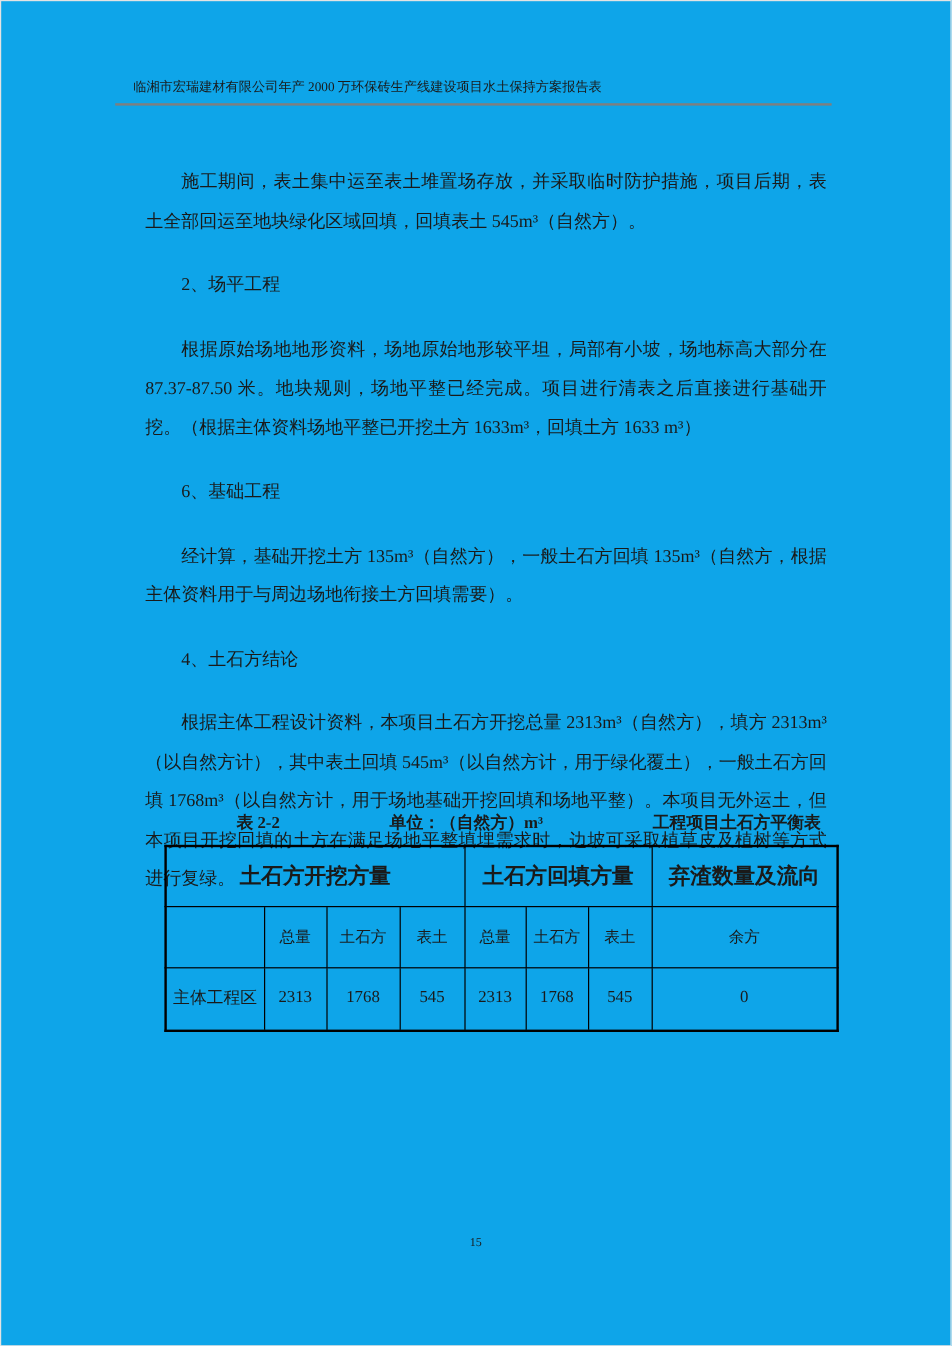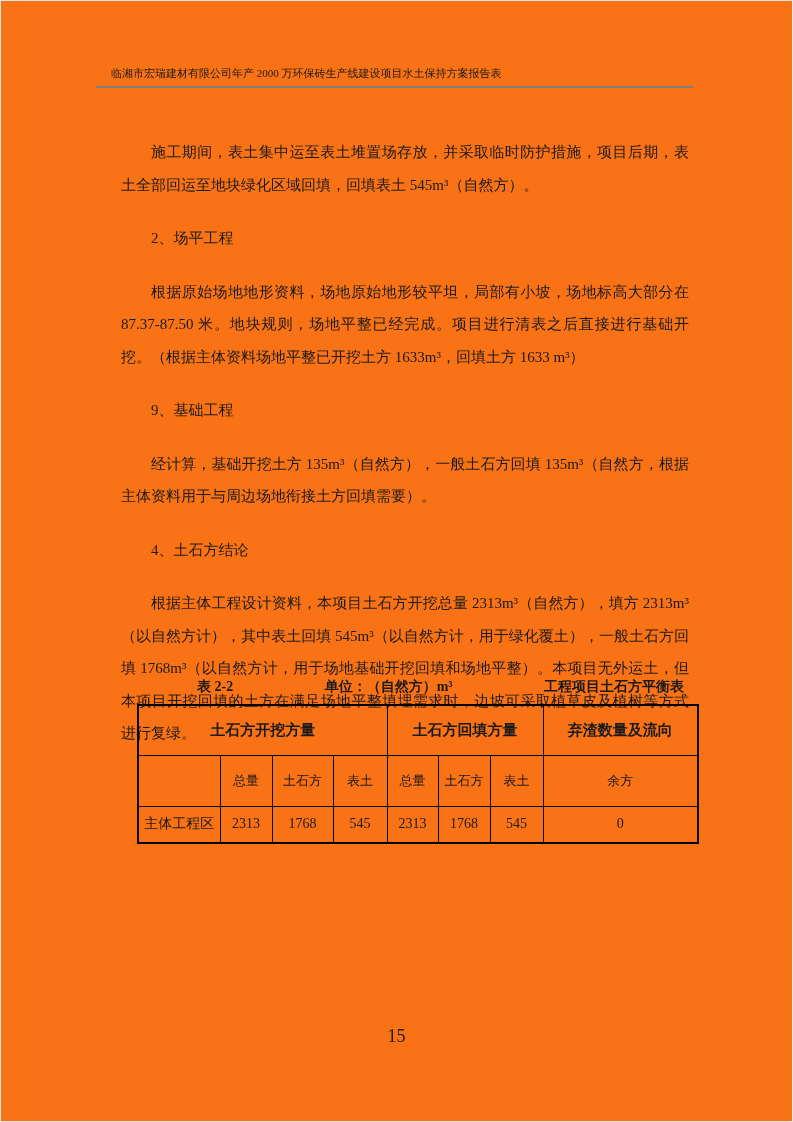--- a/index.html
+++ b/index.html
@@ -1,17 +1,17 @@
 <!DOCTYPE html>
 <html lang="zh"><head>
 <meta charset="utf-8">
 <style>
   html,body { margin:0; padding:0; background:#ffffff; }
   .page {
-    position:relative; width:793px; height:1122px; background:#f97316;
+    position:relative; width:793px; height:1122px; background:#0ea5e9;
     font-family:"Liberation Serif","DejaVu Serif",serif; color:#1a1a1a;
     overflow:hidden; border:1px solid #e3e3e3; box-sizing:border-box;
   }
   
   .hdr-title {
     position:absolute; left:110px; top:64px; width:600px;
     font-size:11px; line-height:16px; color:#1a1a1a; white-space:nowrap;
   }
   .hdr-rule {
     position:absolute; left:95px; top:85px; width:597px; height:2px;
@@ -35,43 +35,43 @@
   table.balance {
     border-collapse:collapse; table-layout:fixed; width:560px;
     margin-top:2px; border:2px solid #000000;
   }
   table.balance td, table.balance th {
     border:1px solid #000000; padding:0; text-align:center;
     vertical-align:middle; font-weight:normal; overflow:hidden;
   }
   tr.grp-row    { height:50px; }
   tr.sub-row    { height:51px; }
-  tr.data-row   { height:37px; }
-  tr.grp-row th { font-size:15px; font-weight:bold;margin-left:38px; }
+  tr.data-row   { height:53px; }
+  tr.grp-row th { font-size:18px; font-weight:bold;margin-left:38px; }
   tr.sub-row td { font-size:13px; }
   tr.data-row td{ font-size:14px; }
   
   .page-number {
     position:absolute; left:0; top:1026px; width:100%;
-    text-align:center; font-size:18px; line-height:18px; color:#1a1a1a;
+    text-align:center; font-size:10px; line-height:18px; color:#1a1a1a;
   }
 </style>
 </head>
 <body>
 
 <div class="page">
 
   <div class="hdr-title">临湘市宏瑞建材有限公司年产 2000 万环保砖生产线建设项目水土保持方案报告表</div>
   <div class="hdr-rule"></div>
 
   <div class="doc-body">
     <p class="indent">施工期间，表土集中运至表土堆置场存放，并采取临时防护措施，项目后期，表土全部回运至地块绿化区域回填，回填表土 545m³（自然方）。</p>
     <p class="indent">2、场平工程</p>
     <p class="indent">根据原始场地地形资料，场地原始地形较平坦，局部有小坡，场地标高大部分在 87.37-87.50 米。地块规则，场地平整已经完成。项目进行清表之后直接进行基础开挖。（根据主体资料场地平整已开挖土方 1633m³，回填土方 1633 m³）</p>
-    <p class="indent">9、基础工程</p>
+    <p class="indent">6、基础工程</p>
     <p class="indent">经计算，基础开挖土方 135m³（自然方），一般土石方回填 135m³（自然方，根据主体资料用于与周边场地衔接土方回填需要）。</p>
     <p class="indent">4、土石方结论</p>
     <p class="indent">根据主体工程设计资料，本项目土石方开挖总量 2313m³（自然方），填方 2313m³（以自然方计），其中表土回填 545m³（以自然方计，用于绿化覆土），一般土石方回填 1768m³（以自然方计，用于场地基础开挖回填和场地平整）。本项目无外运土，但本项目开挖回填的土方在满足场地平整填埋需求时，边坡可采取植草皮及植树等方式进行复绿。</p>
   </div>
 
   <div class="table-section">
     <div class="tbl-caption">
       <span>表 2-2</span>
       <span>单位：（自然方）m³</span>
       <span>工程项目土石方平衡表</span>

